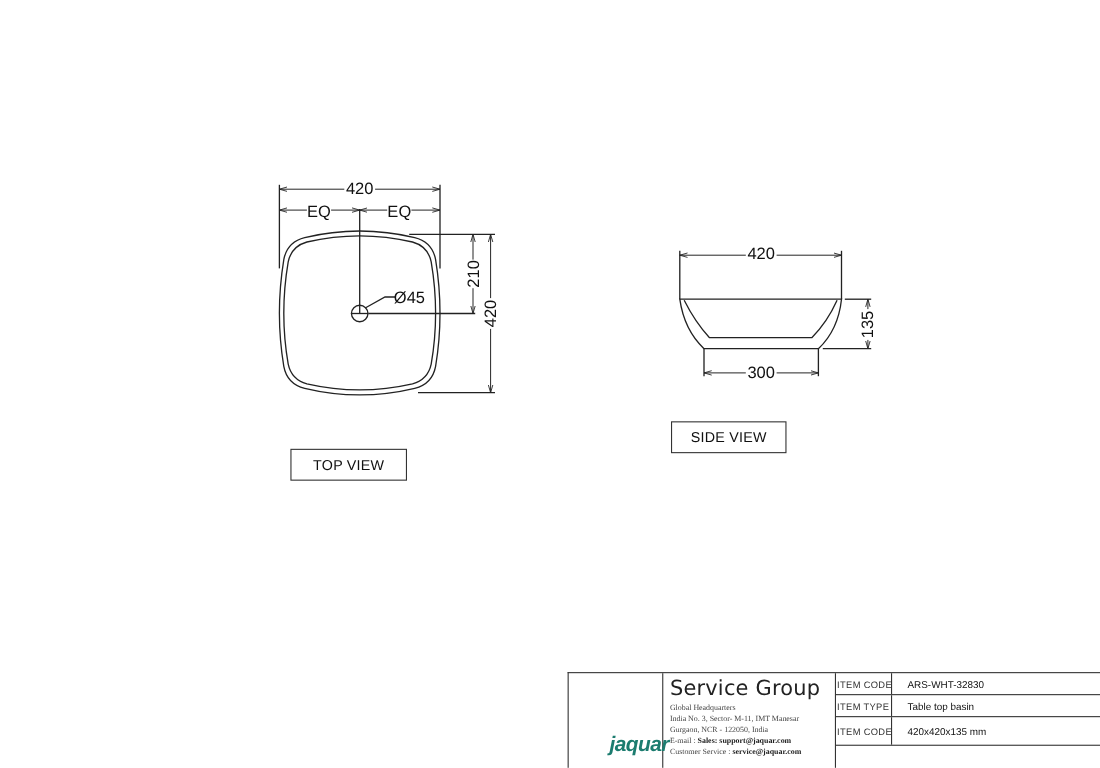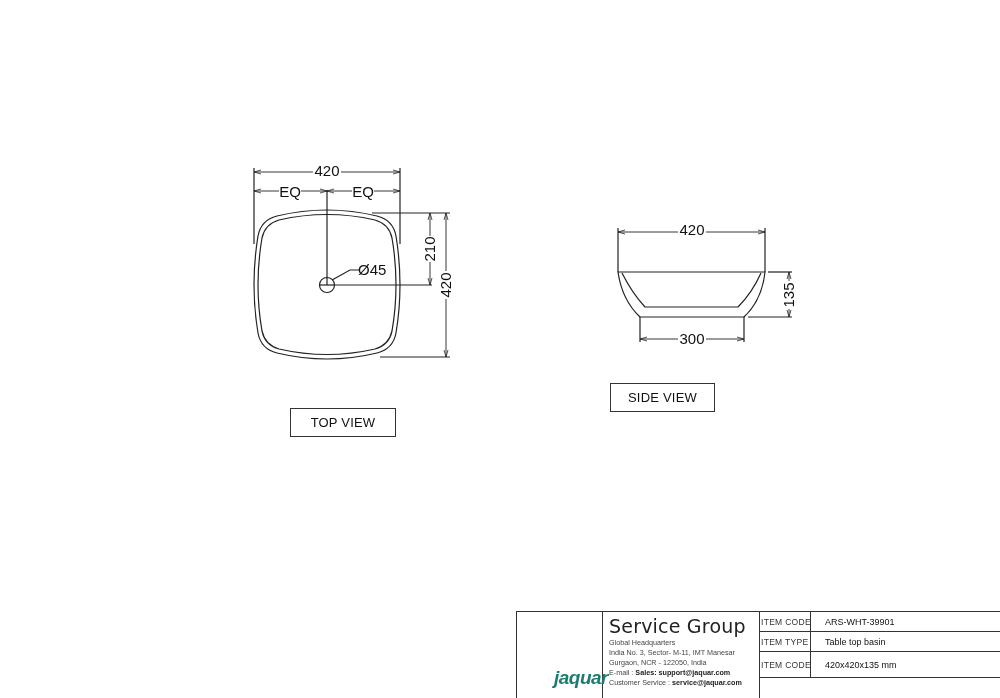--- a/index.html
+++ b/index.html
@@ -5,21 +5,21 @@
   html, body { margin:0; padding:0; background:#ffffff; }
   body { width:1000px; height:698px; position:relative; overflow:hidden; font-family:"Liberation Sans", sans-serif; color:#111; }
   svg.drawing { position:absolute; left:0; top:0; }
   .dimtxt { font-family:"Liberation Sans", sans-serif; font-size:15px; fill:#111; }
   .viewbox { position:absolute; border:1.5px solid #333; background:#fff; font-size:13px; display:flex; align-items:center; justify-content:center; letter-spacing:0.2px; }
   .titleblock { position:absolute; left:516px; top:611px; width:484px; height:87px; border:1.5px solid #333; border-right:none; border-bottom:none; box-sizing:border-box; display:flex; background:#fff; }
   .tb-logo { width:85px; border-right:1.2px solid #333; display:flex; flex-direction:column; align-items:center; justify-content:center; }
   .tb-logo .brand { font-family:"Liberation Sans", sans-serif; font-style:italic; font-size:19px; color:#1c7c6f; font-weight:bold; letter-spacing:-0.5px; margin-top:2px;margin-left:43px; }
   .tb-company { width:157px; border-right:1.2px solid #333; padding:2px 0 0 6px; box-sizing:border-box; }
   .tb-company .cname { font-family:"DejaVu Sans", sans-serif; font-size:19px; color:#222; line-height:24px; letter-spacing:0.2px; }
-  .tb-company .line { font-family:Liberation Sans, sans-serif; font-size:7.2px; color:#444; line-height:10px; white-space:nowrap; }
+  .tb-company .line { font-family:Liberation Serif, serif; font-size:7.2px; color:#444; line-height:10px; white-space:nowrap; }
   .tb-company .line b { color:#222; }
   .tb-info { flex:1; display:flex; flex-direction:column; }
   .tb-row { display:flex; height:20px; border-bottom:1.2px solid #333; box-sizing:border-box; }
   .tb-row .k { width:49px; border-right:1.2px solid #333; font-size:8.5px; color:#333; display:flex; align-items:center; padding-left:1px; letter-spacing:0.3px; white-space:nowrap; }
   .tb-row .v { flex:1; font-size:9px; color:#111; display:flex; align-items:center; padding-left:14px; }
   .tb-row.tall { height:26px; }
   .tb-note { flex:1; display:flex; align-items:center; justify-content:center; font-size:8.5px; color:#222; }
 </style>
 </head>
 <body>
@@ -96,21 +96,21 @@
     <rect x="781" y="281" width="16" height="28" fill="#fff"></rect>
     <text class="dimtxt" transform="translate(794,295) rotate(-90)" text-anchor="middle">135</text>
   </g>
 
   <g fill="#1c7c6f">
     <path d="M560,620 Q562,634 552,654 Q556,640 557,626 Z"></path>
     <path d="M566,620 Q568,636 556,656 Q561,642 563,626 Z"></path>
   </g>
 </svg>
 
-<div class="viewbox" style="left:290px; top:408px; width:104px; height:27px;">
+<div class="viewbox" style="left:264px; top:408px; width:104px; height:27px;">
   <span>TOP VIEW</span>
 </div>
 <div class="viewbox" style="left:610px; top:383px; width:103px; height:27px;">
   <span>SIDE VIEW</span>
 </div>
 
 <div class="titleblock">
   <div class="tb-logo">
     <div style="height:44px;"></div>
     <div class="brand">jaquar</div>
@@ -119,21 +119,21 @@
     <div class="cname">Service Group</div>
     <div class="line">Global Headquarters</div>
     <div class="line">India No. 3, Sector- M-11, IMT Manesar</div>
     <div class="line">Gurgaon, NCR - 122050, India</div>
     <div class="line"><span>E-mail : </span><b>Sales: support@jaquar.com</b></div>
     <div class="line"><span>Customer Service : </span><b>service@jaquar.com</b></div>
   </div>
   <div class="tb-info">
     <div class="tb-row">
       <div class="k">ITEM  CODE</div>
-      <div class="v">ARS-WHT-39901</div>
+      <div class="v">ARS-WHT-32830</div>
     </div>
     <div class="tb-row">
       <div class="k">ITEM  TYPE</div>
       <div class="v">Table top basin</div>
     </div>
     <div class="tb-row tall">
       <div class="k">ITEM  CODE</div>
       <div class="v">420x420x135 mm</div>
     </div>
   </div>

